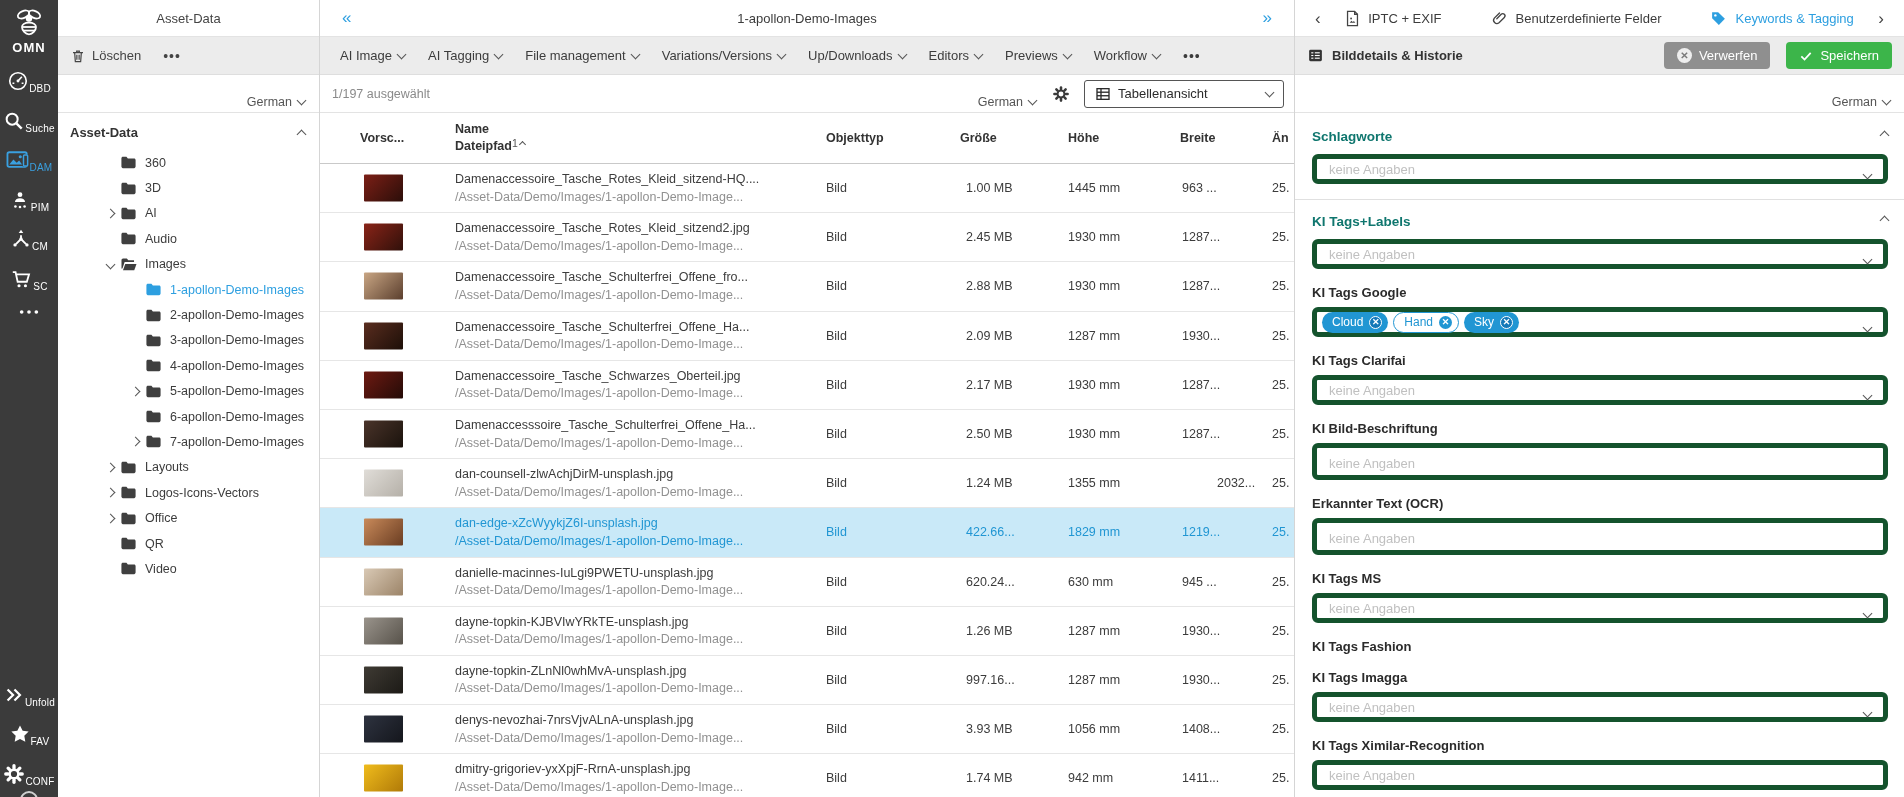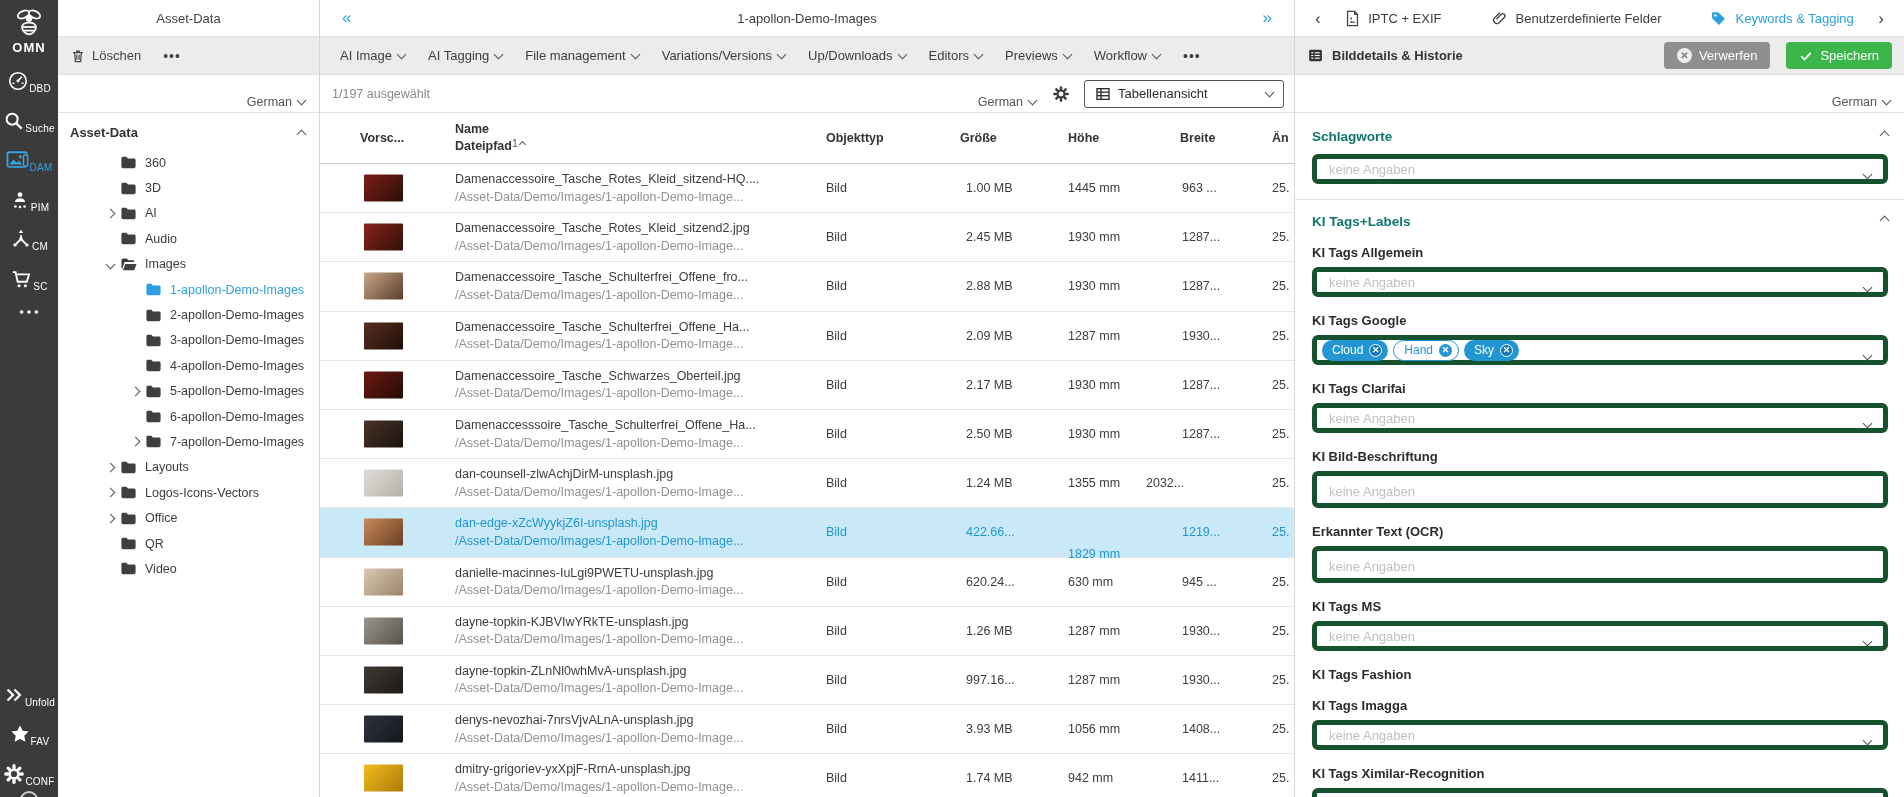--- a/index.html
+++ b/index.html
@@ -591,29 +591,29 @@
             <span class="cell" style="left:748px;">1930 mm</span>
             <span class="cell" style="left:862px;">1287...</span>
             <span class="cell" style="left:952px;">25.</span>
           </div>
           <div class="trow">
             <span class="thumb" style="background:linear-gradient(135deg,#e0ddd8,#b5b0a8);"></span>
             <span class="cell namec" style="left:135px;"><span>dan-counsell-zlwAchjDirM-unsplash.jpg</span><br><span class="path">/Asset-Data/Demo/Images/1-apollon-Demo-Image...</span></span>
             <span class="cell" style="left:506px;">Bild</span>
             <span class="cell" style="left:646px;">1.24 MB</span>
             <span class="cell" style="left:748px;">1355 mm</span>
-            <span class="cell" style="left:826px;">2032...</span>
+            <span class="cell" style="left:897px;">2032...</span>
             <span class="cell" style="left:952px;">25.</span>
           </div>
           <div class="trow selected">
             <span class="thumb" style="background:linear-gradient(135deg,#c98a5a,#6a3d22);"></span>
             <span class="cell namec" style="left:135px;"><span>dan-edge-xZcWyykjZ6I-unsplash.jpg</span><br><span class="path">/Asset-Data/Demo/Images/1-apollon-Demo-Image...</span></span>
             <span class="cell" style="left:506px;">Bild</span>
             <span class="cell" style="left:646px;">422.66...</span>
-            <span class="cell" style="left:748px;margin-top:22px;">1829 mm</span>
+            <span class="cell" style="left:748px;">1829 mm</span>
             <span class="cell" style="left:862px;">1219...</span>
             <span class="cell" style="left:952px;">25.</span>
           </div>
           <div class="trow">
             <span class="thumb" style="background:linear-gradient(135deg,#d9c9b5,#9c8468);"></span>
             <span class="cell namec" style="left:135px;"><span>danielle-macinnes-IuLgi9PWETU-unsplash.jpg</span><br><span class="path">/Asset-Data/Demo/Images/1-apollon-Demo-Image...</span></span>
             <span class="cell" style="left:506px;">Bild</span>
             <span class="cell" style="left:646px;">620.24...</span>
             <span class="cell" style="left:748px;">630 mm</span>
             <span class="cell" style="left:862px;">945 ...</span>
@@ -738,21 +738,20 @@
       <div class="inp">
         <span>keine Angaben</span>
         <span class="chev"></span>
       </div>
       <div class="dt-divider"></div>
       <div class="sec-head">
         <span>KI Tags+Labels</span>
         <span class="chev up"></span>
       </div>
       <div>
-          <div class="fld-label">KI Tags Allgemein</div>
           <div class="inp">
             <span>keine Angaben</span>
             <span class="chev"></span>
           </div>
           <div class="fld-label">KI Tags Google</div>
           <div class="inp chipbox">
             <span class="chip filled">
               <span>Cloud</span>
               <span class="chip-x">✕</span>
             </span>

